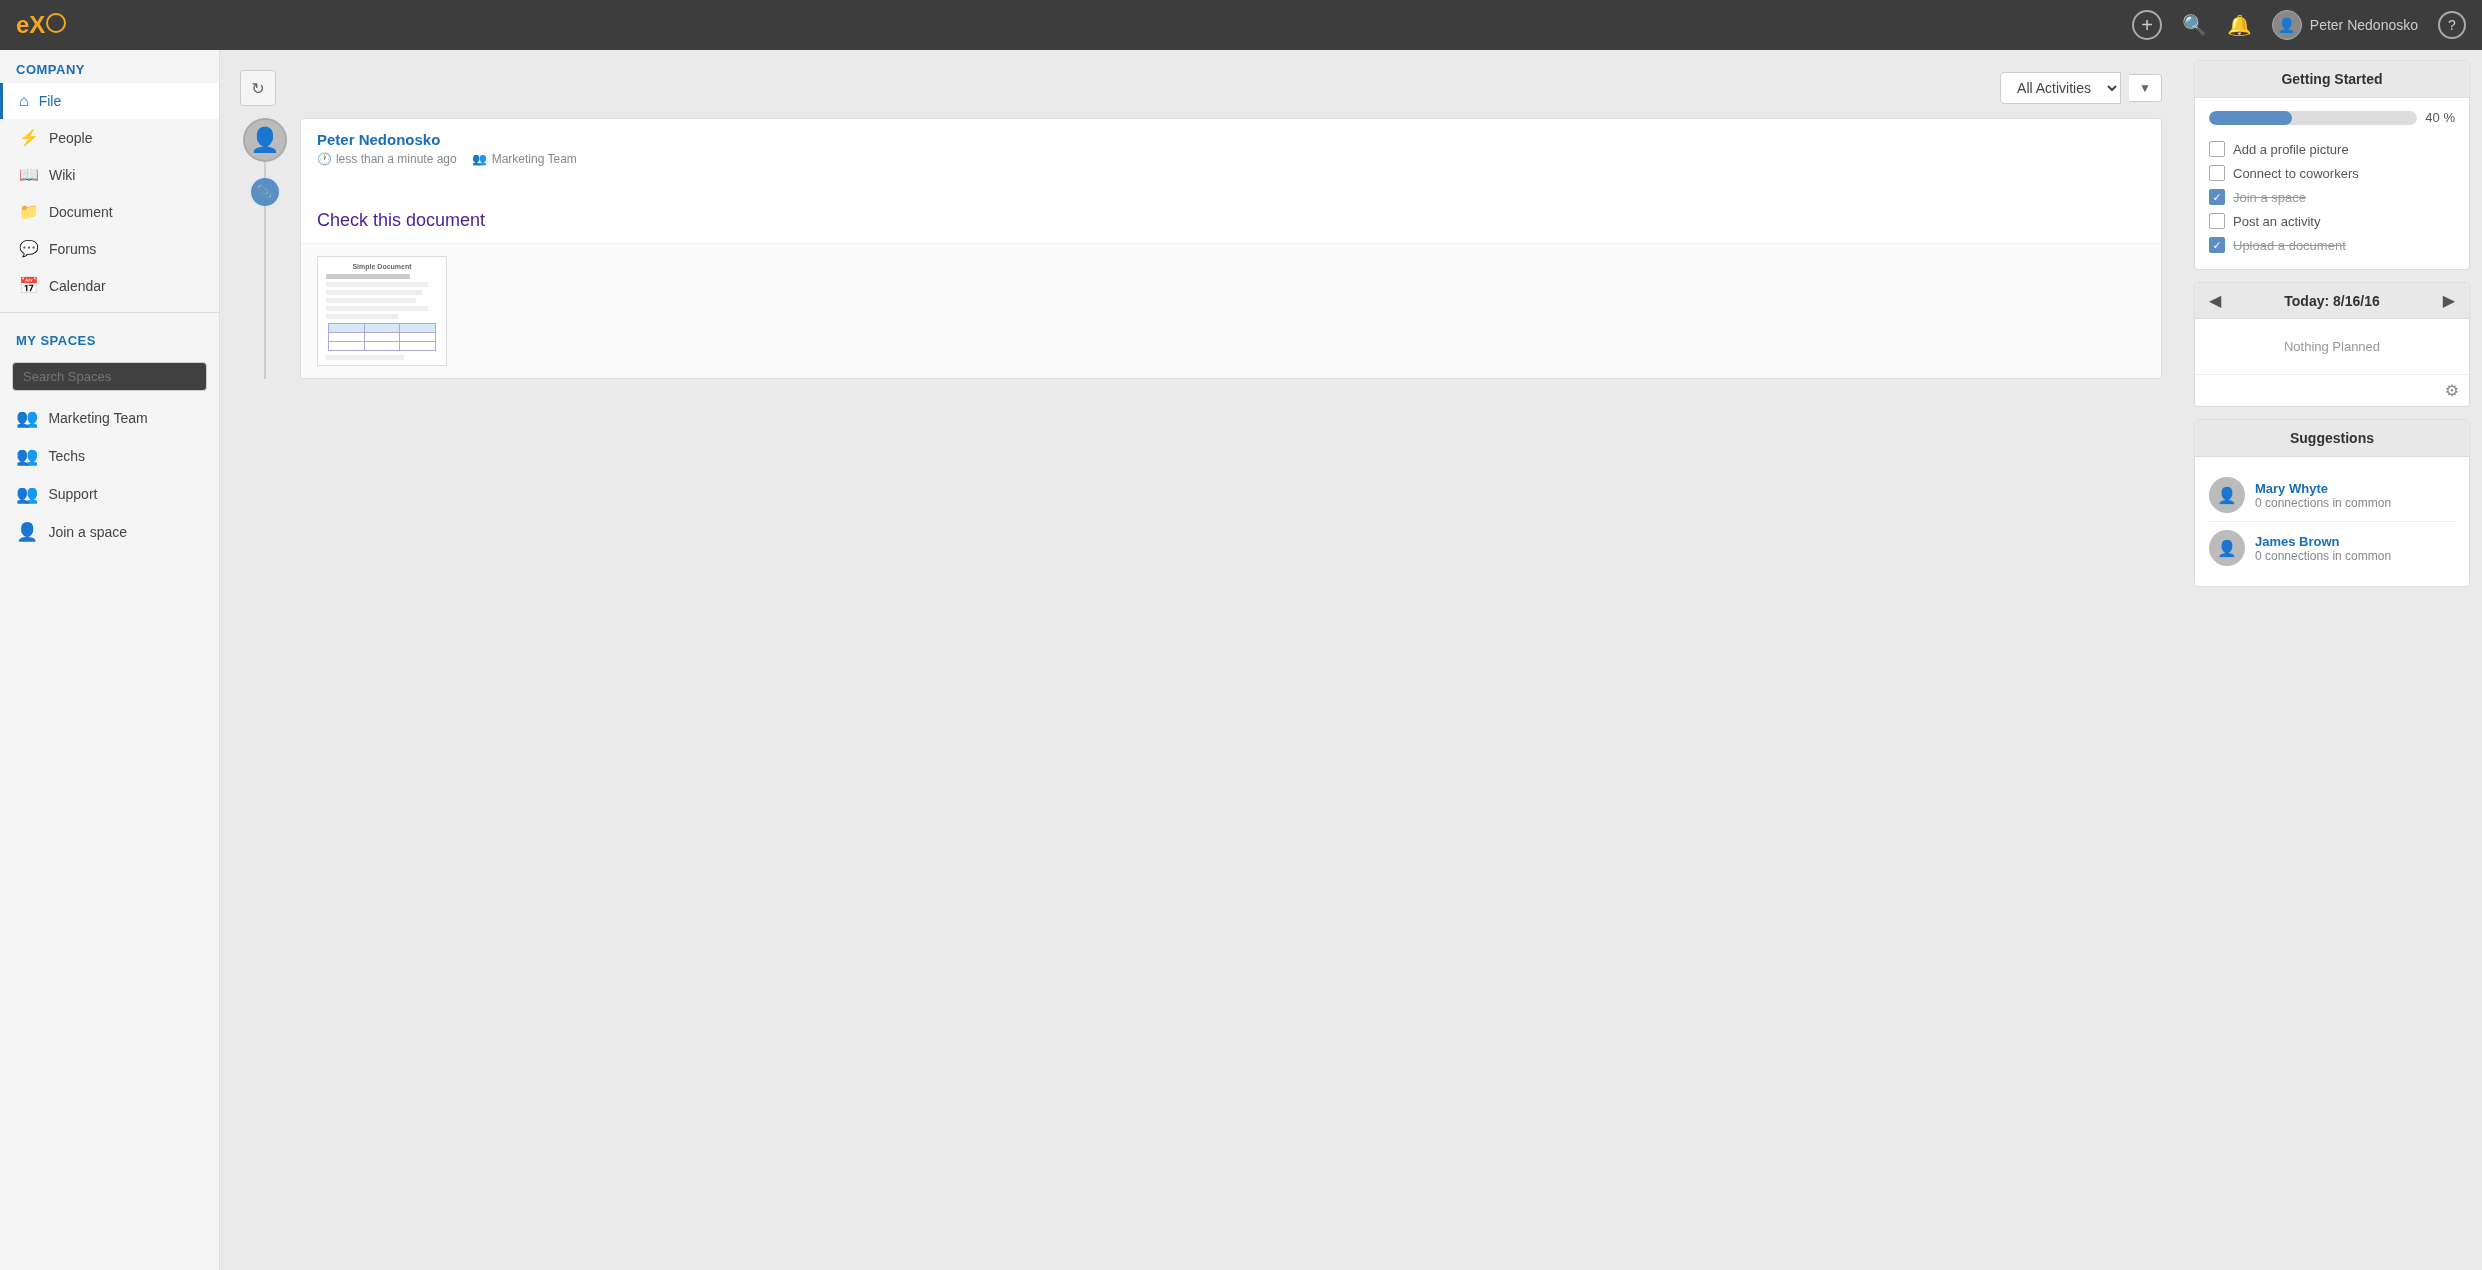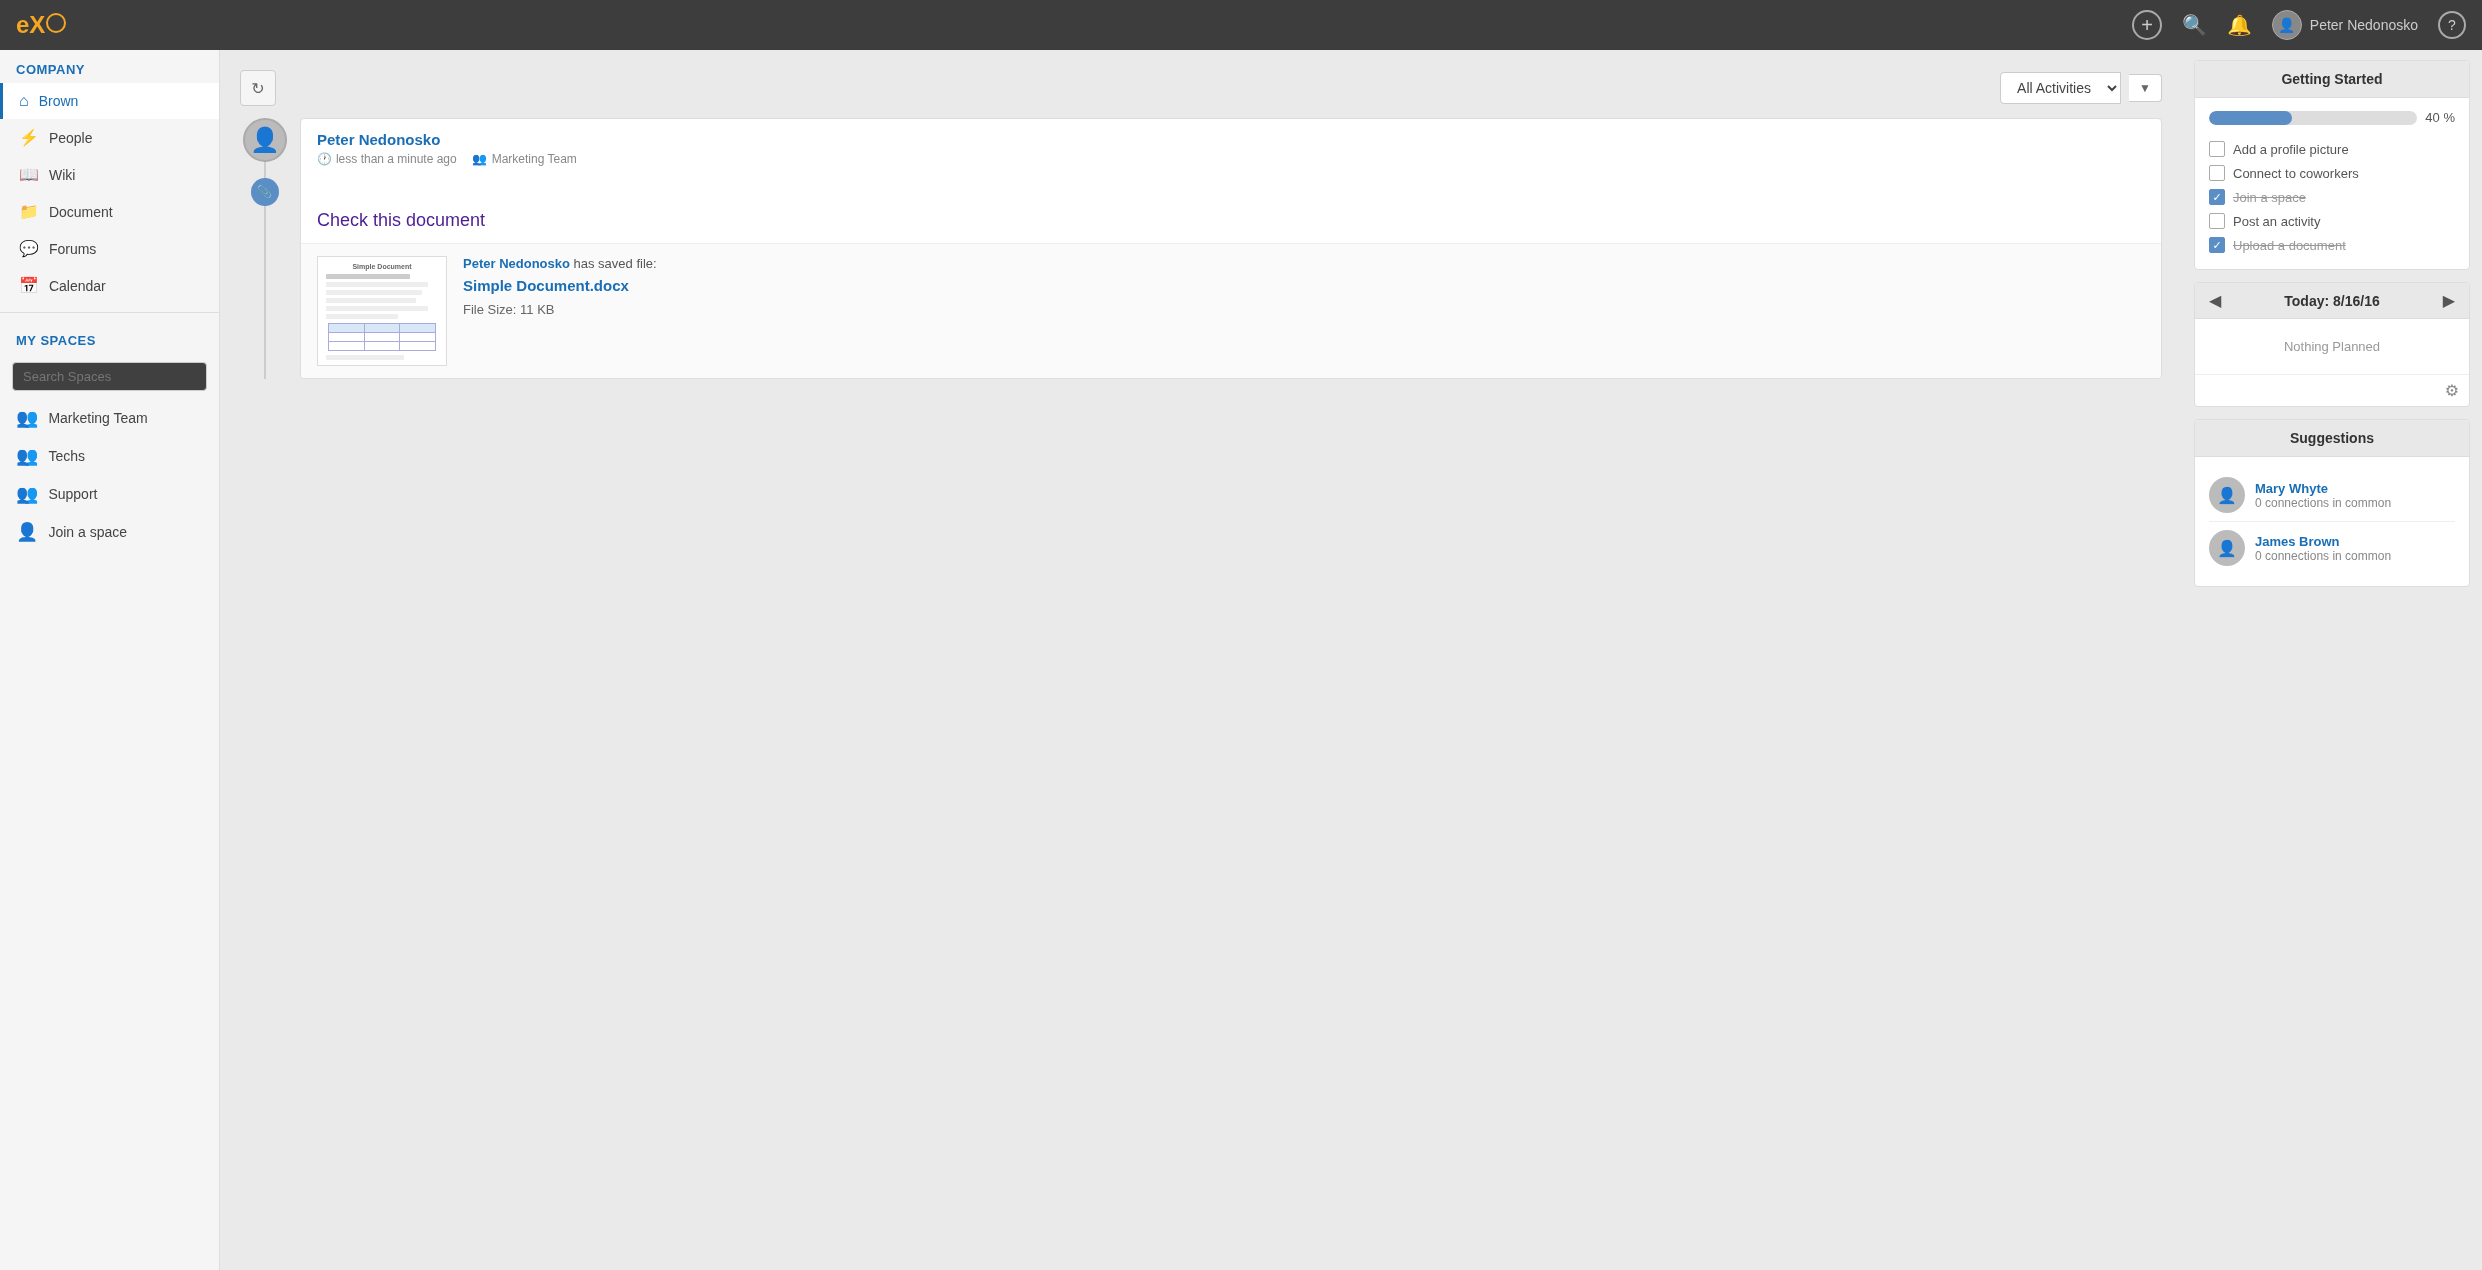--- a/index.html
+++ b/index.html
@@ -558,21 +558,21 @@
 </nav>
 
 <div class="layout">
 
   <aside class="sidebar">
     <div class="sidebar-section-label">COMPANY</div>
 
     <nav>
       <div class="sidebar-nav-item active">
         <span class="sidebar-nav-icon">⌂</span>
-        <span>Brown</span>
+        <span>File</span>
       </div>
       <div class="sidebar-nav-item">
         <span class="sidebar-nav-icon">⚡</span>
         <span>People</span>
       </div>
       <div class="sidebar-nav-item">
         <span class="sidebar-nav-icon">📖</span>
         <span>Wiki</span>
       </div>
       <div class="sidebar-nav-item">
@@ -685,28 +685,20 @@
                   <div style="display:flex;border-top:1px solid #aad;">
                     <div style="flex:1;height:8px;background:#fff;border-right:1px solid #aad;"></div>
                     <div style="flex:1;height:8px;background:#fff;border-right:1px solid #aad;"></div>
                     <div style="flex:1;height:8px;background:#fff;"></div>
                   </div>
                 </div>
                 <div class="doc-line" style="width:65%;margin-top:4px;"></div>
 
               </div>
             </div>
-            <div class="attachment-info">
-              <div class="attachment-saved-by">
-                <a>Peter Nedonosko</a>
-                <span>has saved file:</span>
-              </div>
-              <div class="attachment-filename">Simple Document.docx</div>
-              <div class="attachment-filesize">File Size:  11 KB</div>
-            </div>
           </div>
         </div>
       </div>
     </div>
   </main>
 
   <aside class="right-panel">
 
     <div class="panel-card">
       <div class="panel-card-header">Getting Started</div>

